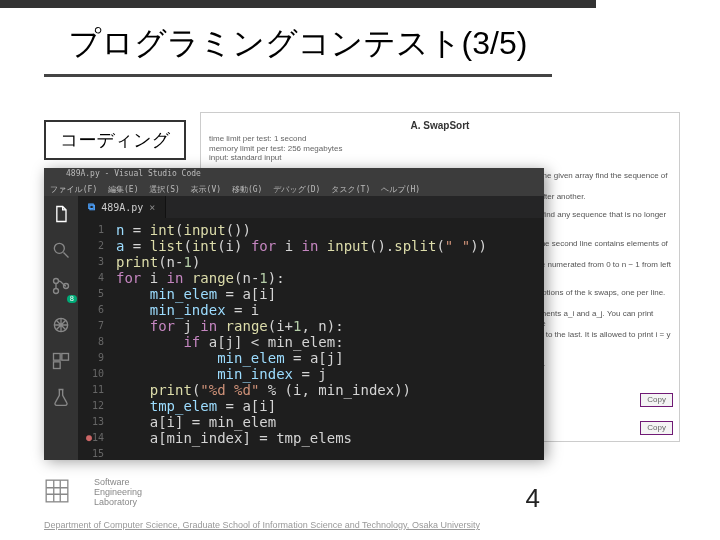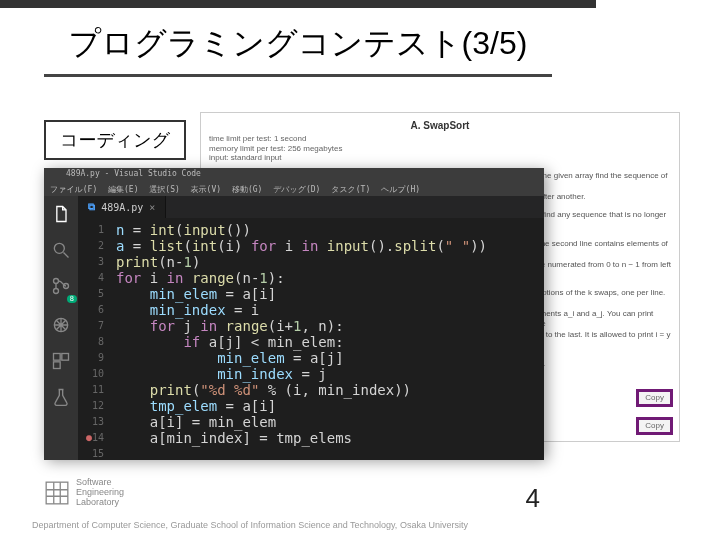--- a/index.html
+++ b/index.html
@@ -6,21 +6,21 @@
   .slide{position:relative;width:596px;height:540px;box-sizing:border-box}
   .topbar{height:8px;background:#333;margin:0}
   .title{font-size:32px;font-weight:400;text-align:center;margin:14px 0 8px}
   .hr{border:0;border-top:3px solid #444;margin:0 44px 12px}
   .label-box{position:absolute;left:44px;top:120px;border:2px solid #333;background:#fff;padding:6px 14px;font-size:18px;z-index:3}
   
   .problem{position:absolute;left:200px;top:112px;width:480px;height:330px;border:1px solid #ccc;background:#fff;font-family:Arial,sans-serif;font-size:8px;color:#555;padding:6px 8px;box-sizing:border-box;line-height:1.3}
   .problem .ptitle{text-align:center;font-weight:bold;color:#333;font-size:10px;margin-bottom:2px}
   .problem .meta{text-align:left;font-size:8px;color:#666;line-height:1.2}
   .problem .para{margin-top:8px}
-  .problem .copybtn{position:absolute;right:6px;border:3px solid #701a75;background:#f4f4f4;padding:1px 6px;font-size:8px;color:#666}
+  .problem .copybtn{position:absolute;right:6px;border:1px solid #701a75;background:#f4f4f4;padding:1px 6px;font-size:8px;color:#666}
   
   .vsc{position:absolute;left:44px;top:168px;width:500px;height:290px;background:#1e1e1e;box-shadow:3px 3px 14px rgba(0,0,0,.4);font-family:Consolas,Menlo,monospace;font-size:11px;color:#ccc}
   .vsc-titlebar{height:14px;background:#3c3c3c;font-size:8px;color:#bbb;padding:1px 22px}
   .vsc-menubar{height:12px;background:#3c3c3c;font-size:8px;color:#bbb;padding:0 6px}
   .vsc-menubar span{margin-right:6px}
   .vsc-body{display:flex;height:calc(100% - 26px)}
   .activity{width:34px;background:#333;display:flex;flex-direction:column;align-items:center;padding-top:8px;gap:16px}
   .activity .aicon{width:20px;height:20px;stroke:#888;fill:none;stroke-width:1.6}
   .activity .aicon.on{stroke:#fff}
   .activity .badge{position:relative}
@@ -36,24 +36,24 @@
   .gutter .dirty{color:#c66;display:inline-block;width:6px}
   .src{flex:1;padding:4px 0 0 6px;font-size:14px;line-height:16px;white-space:pre}
   .src .line{height:16px;display:block}
   .k{color:#c586c0}
   .f{color:#dcdcaa}
   .s{color:#ce9178}
   .p{color:#d4d4d4}
   .v{color:#9cdcfe}
   .n{color:#b5cea8}
   
-  .logo{position:absolute;left:44px;bottom:32px;display:flex;align-items:center;gap:6px;color:#888;font-size:9px;line-height:1.1}
+  .logo{position:absolute;left:44px;bottom:32px;display:flex;gap:24px;color:#888;font-size:9px;line-height:1.1}
   .logo svg{width:26px;height:26px;stroke:#888;fill:none;stroke-width:1.2}
   .pagenum{position:absolute;right:56px;bottom:26px;font-size:26px;color:#222}
-  .dept{position:absolute;left:32px;bottom:10px;font-size:9px;color:#999;}
+  .dept{position:absolute;left:44px;bottom:10px;font-size:9px;color:#999;text-decoration:underline}
 </style>
 </head>
 <body>
 
 <div class="slide">
   <div class="topbar"></div>
   <div class="title">プログラミングコンテスト(3/5)</div>
   <hr class="hr">
 
   <div class="label-box">コーディング</div>

